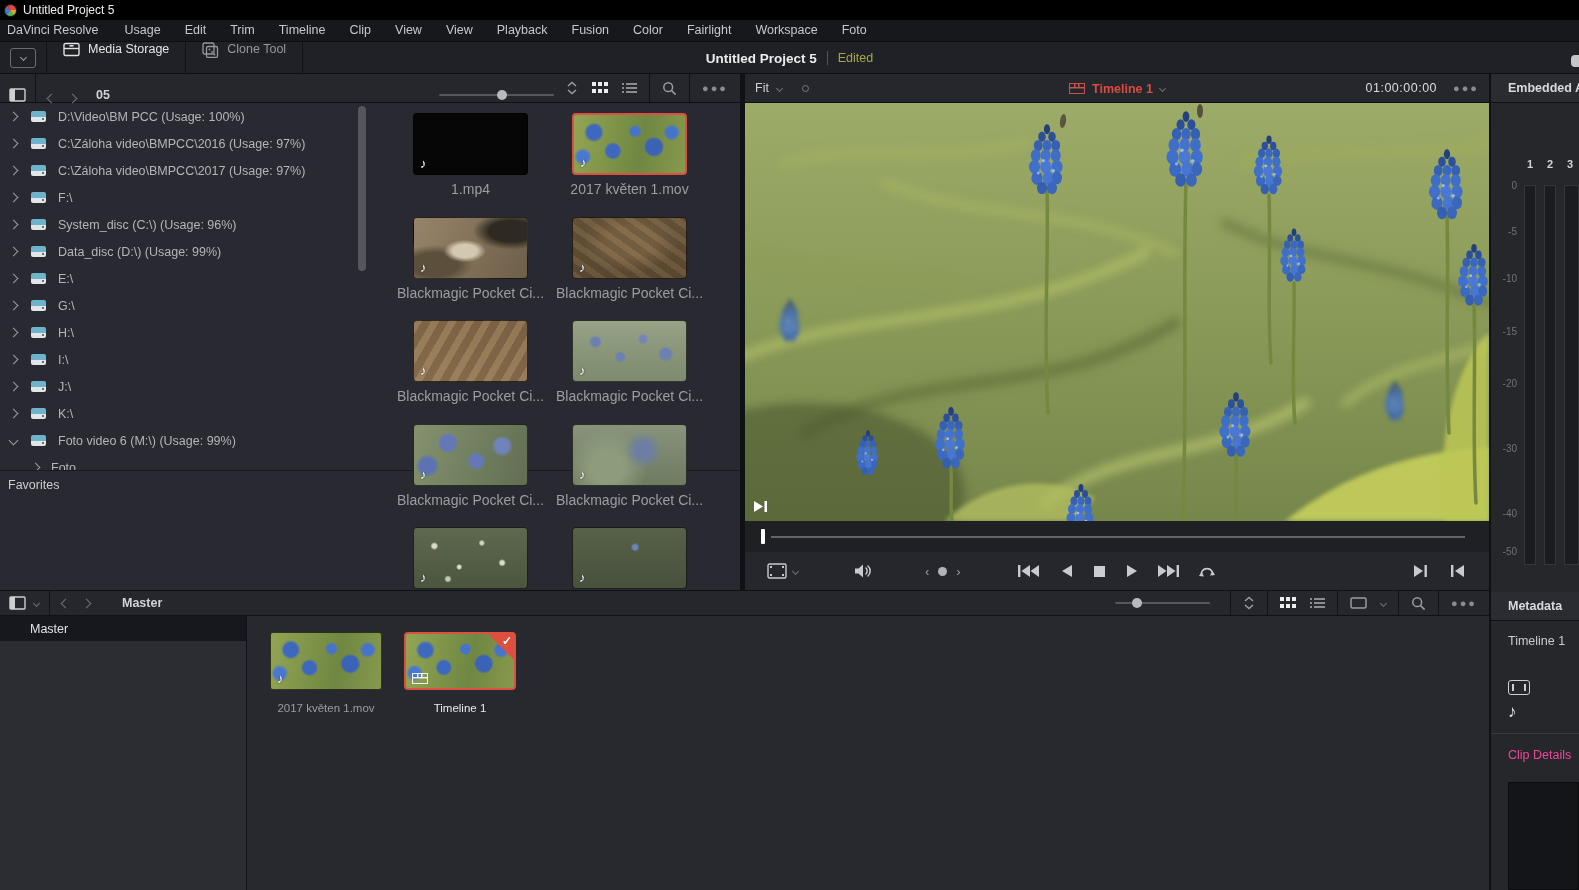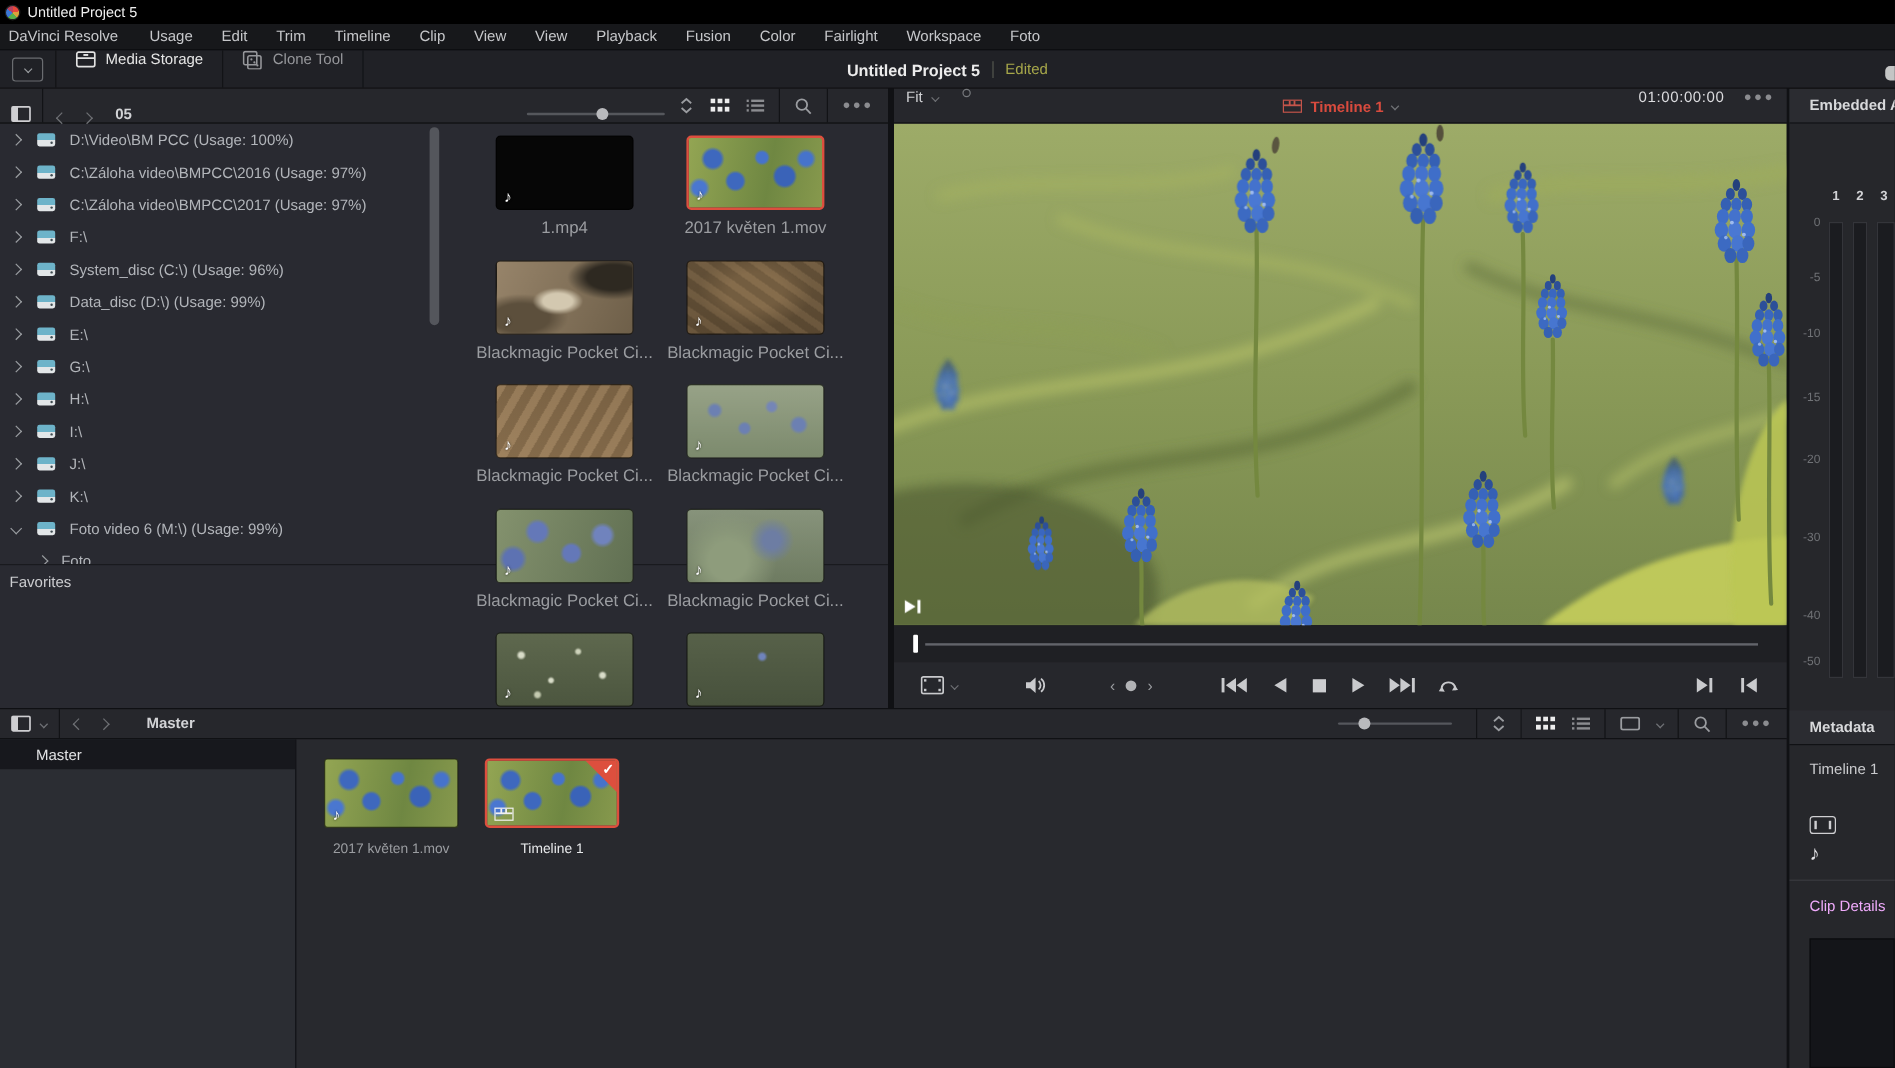--- a/index.html
+++ b/index.html
@@ -114,21 +114,21 @@
     radial-gradient(circle at 60% 25%, #cdd2ba 0 2%, rgba(205,210,186,0) 4%),
     radial-gradient(circle at 78% 58%, #d8dcc8 0 2%, rgba(216,220,200,0) 4%),
     radial-gradient(circle at 30% 85%, #c4cab0 0 2%, rgba(196,202,176,0) 4%),
     linear-gradient(#5e684e,#4c563f); }
   .t-grass2 { background:
     radial-gradient(circle at 55% 32%, #6f83bb 0 3%, rgba(111,131,187,0) 6%),
     linear-gradient(#576149,#47513c); }
 
   
   .viewer-region { left:745px; top:74px; width:744px; height:516px; background:#232428; }
-  .vbar { left:0; top:0; width:744px; height:29px; background:#26272c; border-bottom:1px solid #0e0f12; display:flex; align-items:flex-start; }
+  .vbar { left:0; top:0; width:744px; height:29px; background:#26272c; border-bottom:1px solid #0e0f12; display:flex; align-items:center; }
   .fit-group { display:flex; align-items:center; gap:8px; padding-left:10px; font-size:12.5px; color:#cfd0d3; }
   .status-dot { width:7px; height:7px; border:1.5px solid #77797d; border-radius:50%; margin-left:20px; }
   .vcenter { position:absolute; left:0; right:0; top:0; height:29px; display:flex; align-items:center; justify-content:center; gap:7px; }
   .tl-icon { display:inline-block; width:16px; height:11px; border:1.5px solid currentColor;
     background:
       linear-gradient(currentColor,currentColor) 0 45%/100% 1.5px no-repeat,
       linear-gradient(currentColor,currentColor) 32% 0/1.5px 45% no-repeat,
       linear-gradient(currentColor,currentColor) 64% 0/1.5px 45% no-repeat; }
   .vtl-label { font-size:12.5px; font-weight:bold; color:#d84b3e; }
   .vright { margin-left:auto; display:flex; align-items:center; gap:16px; padding-right:10px; }
@@ -153,21 +153,21 @@
   .dbl { position:absolute; width:26px; text-align:right; font-size:10px; color:#707276; }
   .metahead { top:518px; }
   .metabody { position:absolute; left:0; top:544px; width:88px; height:272px; }
   .meta-clipname { position:absolute; left:17px; top:16px; font-size:12.5px; color:#c9cacd; }
   .film-icon { position:absolute; left:17px; top:62px; width:22px; height:15px; border:1.5px solid #cfcfd2; border-radius:3px; color:#cfcfd2;
     background:
       linear-gradient(currentColor,currentColor) 3px 50%/2px 7px no-repeat,
       linear-gradient(currentColor,currentColor) right 3px top 50%/2px 7px no-repeat; }
   .meta-note { position:absolute; left:17px; top:84px; font-size:17px; color:#e2e2e5; }
   .meta-div { position:absolute; left:0; top:115px; width:88px; height:1px; background:#3a3b40; }
-  .meta-details { position:absolute; left:17px; top:130px; font-size:12.5px; color:#f0abfc; }
+  .meta-details { position:absolute; left:17px; top:130px; font-size:12.5px; color:#ec4899; }
   .meta-box { position:absolute; left:17px; top:164px; width:71px; height:108px; background:#141519; border:1px solid #0b0c0e; }
 
   
   .bottom { left:0; top:590px; width:1489px; height:300px; background:#28292e; }
   .binbar { left:0; top:0; width:1489px; height:26px; background:#26272c; border-top:1px solid #0f1013; border-bottom:1px solid #101114; display:flex; align-items:center; }
   .binbar .crumb { margin-left:20px; }
   .binbar-right { margin-left:auto; display:flex; align-items:center; gap:0; height:100%; }
   .bintree { left:0; top:26px; width:247px; height:274px; background:#2b2d33; border-right:1px solid #101114; }
   .bintree .sel-row { height:25px; background:#17181d; display:flex; align-items:center; padding-left:30px; font-size:12.5px; color:#e2e3e5; }
   .bincontent { left:247px; top:26px; width:1242px; height:274px; }

